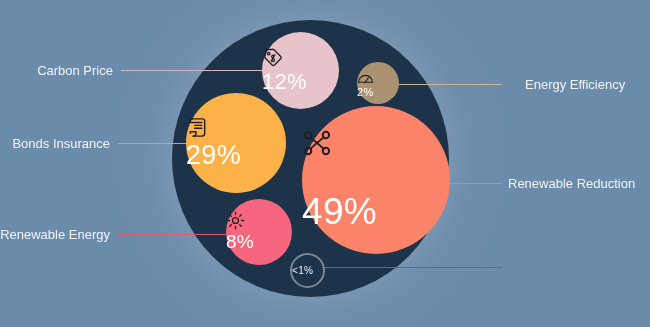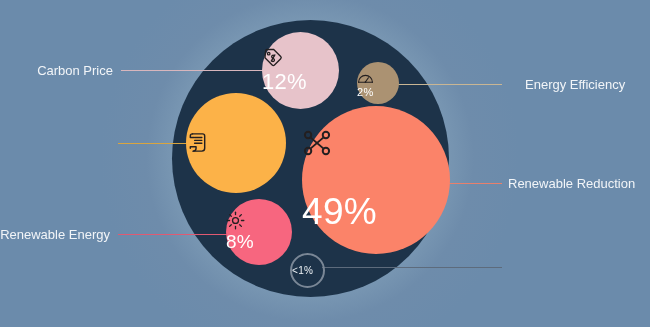--- a/index.html
+++ b/index.html
@@ -149,20 +149,21 @@
     <span class="ico">
       <svg width="23" height="23" viewBox="0 0 32 32" fill="none" stroke="#231f20" stroke-width="2" stroke-linecap="round" stroke-linejoin="round">
         <path d="M9 4 h14 a3 3 0 0 1 3 3 v17 a4 4 0 0 1 -4 4 h-12"></path>
         <path d="M9 4 a3 3 0 0 0 -3 3 v2 h5"></path>
         <path d="M10 28 a4 4 0 0 0 4 -4 v-2 h-8 v2"></path>
         <line x1="12" y1="9" x2="22" y2="9"></line>
         <line x1="12" y1="13" x2="22" y2="13"></line>
         <line x1="12" y1="17" x2="22" y2="17"></line>
       </svg>
     </span>
+    <span class="val">29%</span>
   </div>
 
   <div class="bubble" id="bubble-carbon">
     <span class="ico">
       <svg width="21" height="21" viewBox="0 0 32 32" fill="none" stroke="#231f20" stroke-width="2" stroke-linecap="round" stroke-linejoin="round">
         <path d="M17.5 3.5 L28.5 14.5 a2.5 2.5 0 0 1 0 3.5 L19 27.5 a2.5 2.5 0 0 1 -3.5 0 L4.5 16.5 L5.5 6 a2.4 2.4 0 0 1 2.2 -2.2 Z"></path>
         <circle cx="10.2" cy="10.2" r="1.9"></circle>
         <path d="M18.6 13.2 a2.4 2.4 0 0 0 -3.3 0 a2.1 2.1 0 0 0 0.2 3 l2.7 2.2 a2.1 2.1 0 0 1 0.2 3 a2.4 2.4 0 0 1 -3.3 0"></path>
         <line x1="19.6" y1="12.0" x2="14.1" y2="21.4"></line>
       </svg>
@@ -197,18 +198,19 @@
       </svg>
     </span>
     <span class="val">2%</span>
   </div>
 
   <div class="bubble" id="bubble-resource">
     <span class="val">&lt;1%</span>
   </div>
 
   <div class="label left-side" id="label-carbon">Carbon Price</div>
+  <div class="label left-side" id="label-bonds">Bonds Insurance</div>
   <div class="label left-side" id="label-renewable">Renewable Energy</div>
 
   <div class="label right-side" id="label-energy">Energy Efficiency</div>
   <div class="label right-side" id="label-emission">Renewable Reduction</div>
 
 </div>
 
 </body></html>

